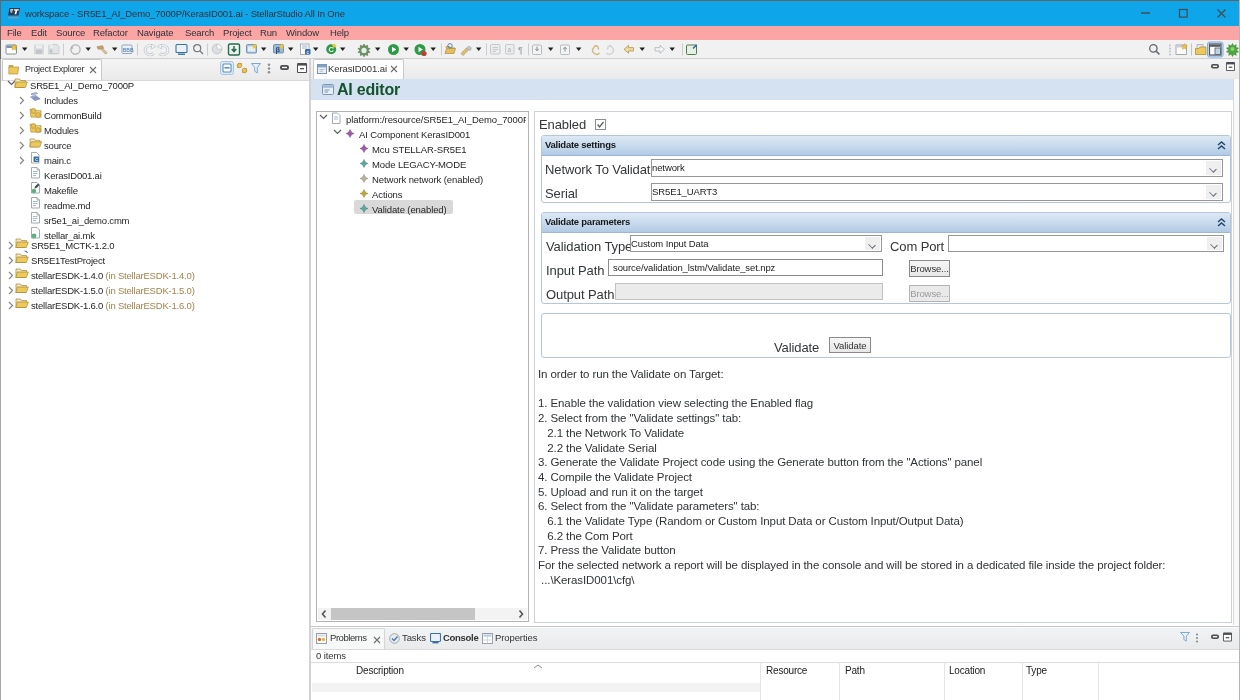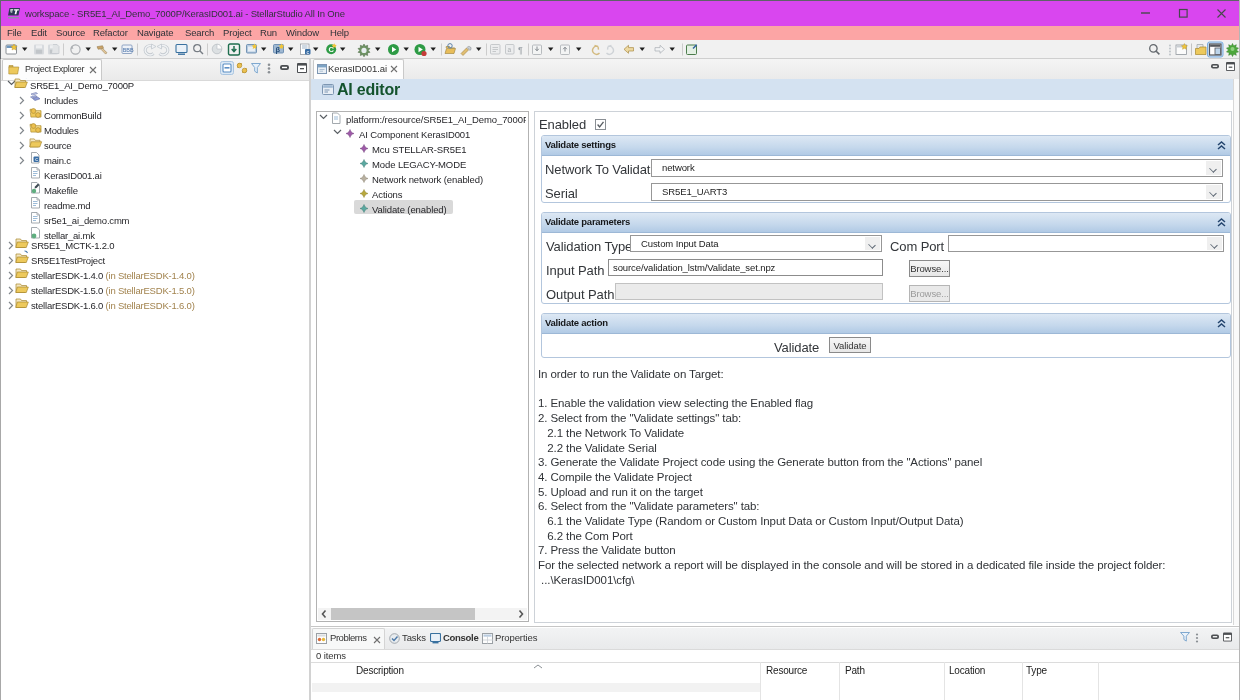--- a/index.html
+++ b/index.html
@@ -5,21 +5,21 @@
 html,body{margin:0;padding:0;}
 body{width:1240px;height:700px;position:relative;overflow:hidden;background:#fff;
   font-family:"Liberation Sans",sans-serif;font-size:9.5px;color:#2b2b2b;
   letter-spacing:-0.1px;}
 .abs{position:absolute;}
 
 #topedge{left:0;top:0;width:1240px;height:1px;background:#5f6368;}
 #leftedge{left:0;top:0;width:1px;height:59px;background:#63676c;}
 #leftedge2{position:absolute;left:0;top:59px;width:1px;height:641px;background:#a8a8a8;}
 #rightedge{left:1239px;top:0;width:1px;height:700px;background:#b5b5b5;}
-#titlebar{left:1px;top:1px;width:1238px;height:25px;background:#d946ef;}
+#titlebar{left:1px;top:1px;width:1238px;height:25px;background:#0ea5e9;}
 #title-text{left:24px;top:7px;font-size:9.5px;color:#33333b;letter-spacing:-0.15px;}
 
 #menubar{left:1px;top:26px;width:1238px;height:14px;background:#fca5a5;}
 .mi{position:absolute;top:1px;font-size:9.5px;color:#2e3238;letter-spacing:-0.15px;}
 
 #toolbar{left:1px;top:40px;width:1238px;height:18px;background:#f1f1f1;border-bottom:1px solid #cfcfcf;}
 
 #pe{left:1px;top:59px;width:308px;height:641px;background:#fff;}
 #pe-tabbar{left:0;top:0;width:308px;height:21px;background:linear-gradient(#f4f4f4,#eaeaea);border-bottom:1px solid #d9d9d9;}
 #pe-tab{left:1px;top:0px;width:100px;height:21px;background:#fdfdfd;border:1px solid #c9c9c9;border-bottom:none;border-radius:2px 2px 0 0;box-sizing:border-box;}
@@ -33,21 +33,21 @@
 #etree{left:5px;top:52px;width:213px;height:511px;border:1px solid #b2b2b2;background:#fff;box-sizing:border-box;}
 #eform{left:223px;top:52px;width:698px;height:512px;border:1px solid #cdd2d8;background:#fff;box-sizing:border-box;}
 #escroll{left:922px;top:20px;width:6px;height:546px;background:#fafafa;border-left:1px solid #d8d8d8;}
 
 .sect{position:absolute;left:6px;width:690px;border:1px solid #b3c6dd;border-radius:3px;background:#fff;box-sizing:border-box;}
 .sect-h{height:19px;background:linear-gradient(#dde8f4,#c5d8ec 60%,#b1cae5);border-bottom:1px solid #9db8d6;border-radius:2px 2px 0 0;position:relative;}
 .sect-h b{position:absolute;left:3px;top:3px;font-size:9.5px;color:#16181b;letter-spacing:-0.25px;}
 .sect-h .dchev{position:absolute;right:4px;top:5px;width:9px;height:9px;}
 .flabel{position:absolute;font-size:13px;color:#33363a;}
 .combo{position:absolute;border:1px solid #979797;background:#fff;box-sizing:border-box;}
-.combo .val{position:absolute;left:10px;top:2px;font-size:9.5px;color:#222;}
+.combo .val{position:absolute;left:0;top:2px;font-size:9.5px;color:#222;}
 .combo .btn{position:absolute;right:1px;top:1px;bottom:1px;width:15px;background:#efefef;}
 .combo .btn:after{content:"";position:absolute;left:4px;top:5px;width:5px;height:5px;border-right:1.3px solid #5a6572;border-bottom:1.3px solid #5a6572;transform:rotate(45deg) scale(1,.8);transform-origin:center;}
 .tfield{position:absolute;border:1px solid #8c8c8c;background:#fff;box-sizing:border-box;}
 .tfield .val{position:absolute;left:4px;top:2px;font-size:9.5px;color:#222;white-space:nowrap;}
 .btn2{position:absolute;border:1px solid #8a8a8a;background:linear-gradient(#f6f6f6,#e7e7e7);box-sizing:border-box;text-align:center;font-size:9.5px;color:#333;}
 
 #instr{position:absolute;left:3px;top:255px;font-size:11.5px;color:#303337;line-height:14.7px;white-space:pre;letter-spacing:-0.1px;}
 
 #bp{left:311px;top:626px;width:929px;height:74px;background:#fff;border-top:1px solid #c6c6c6;}
 #bp-tabbar{left:0;top:1px;width:929px;height:21px;background:linear-gradient(#f2f3f4,#e9eaeb);border-bottom:1px solid #dadada;}
@@ -536,26 +536,20 @@
       <div class="tfield" style="left:66px;top:46px;width:275px;height:17px;">
           <span class="val">source/validation_lstm/Validate_set.npz</span>
         </div>
       <div class="btn2" style="left:367px;top:47px;width:41px;height:17px;line-height:16px;">Browse...</div>
       <span class="flabel" style="left:4px;top:74px;">Output Path</span>
       <div class="tfield" style="left:73px;top:70px;width:268px;height:17px;background:#ebebeb;border-color:#c2c2c2;"></div>
       <div class="btn2" style="left:367px;top:72px;width:41px;height:17px;line-height:16px;color:#9b9b9b;background:#e9e9e9;border-color:#b5b5b5;">Browse...</div>
     </div>
 
     <div class="sect" style="top:201px;height:45px;">
-      <div class="sect-h">
-          <b>Validate action</b>
-          <span class="dchev"><svg width="9" height="9" viewBox="0 0 9 9">
-              <path d="M1 4 L4.5 1 L8 4 M1 8 L4.5 5 L8 8" fill="none" stroke="#24456e" stroke-width="1.5"></path>
-            </svg></span>
-        </div>
       <span class="flabel" style="left:232px;top:26px;">Validate</span>
       <div class="btn2" style="left:287px;top:23px;width:42px;height:16px;line-height:15px;">Validate</div>
     </div>
     <div id="instr">In order to run the Validate on Target:
 
 1. Enable the validation view selecting the Enabled flag
 2. Select from the "Validate settings" tab:
    2.1 the Network To Validate
    2.2 the Validate Serial
 3. Generate the Validate Project code using the Generate button from the "Actions" panel

